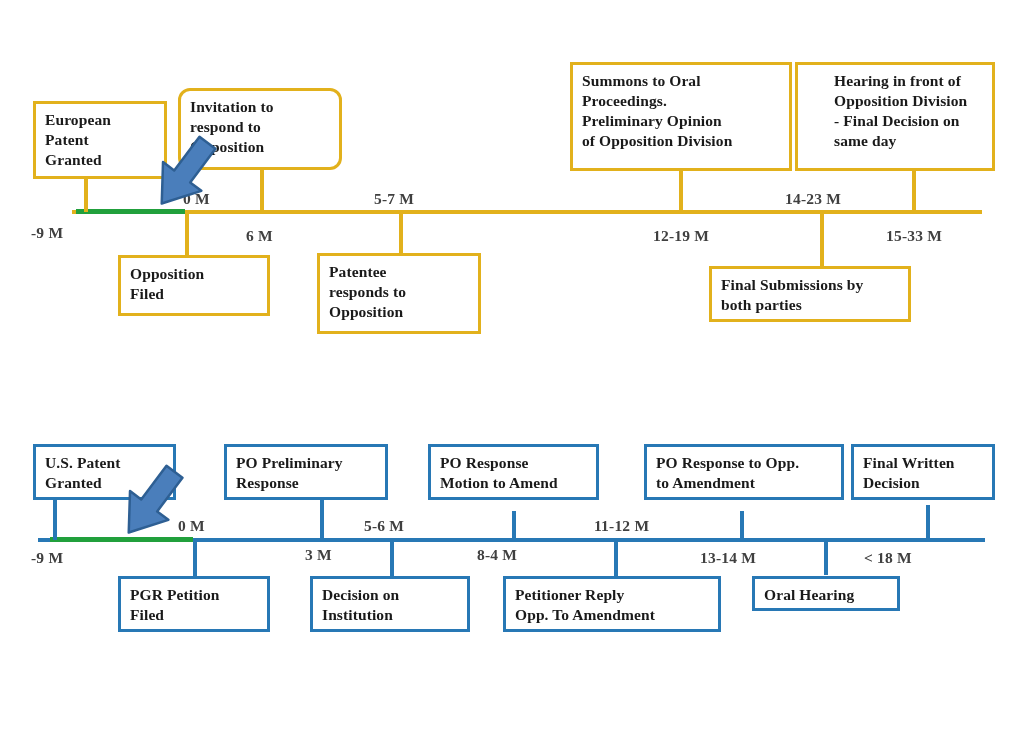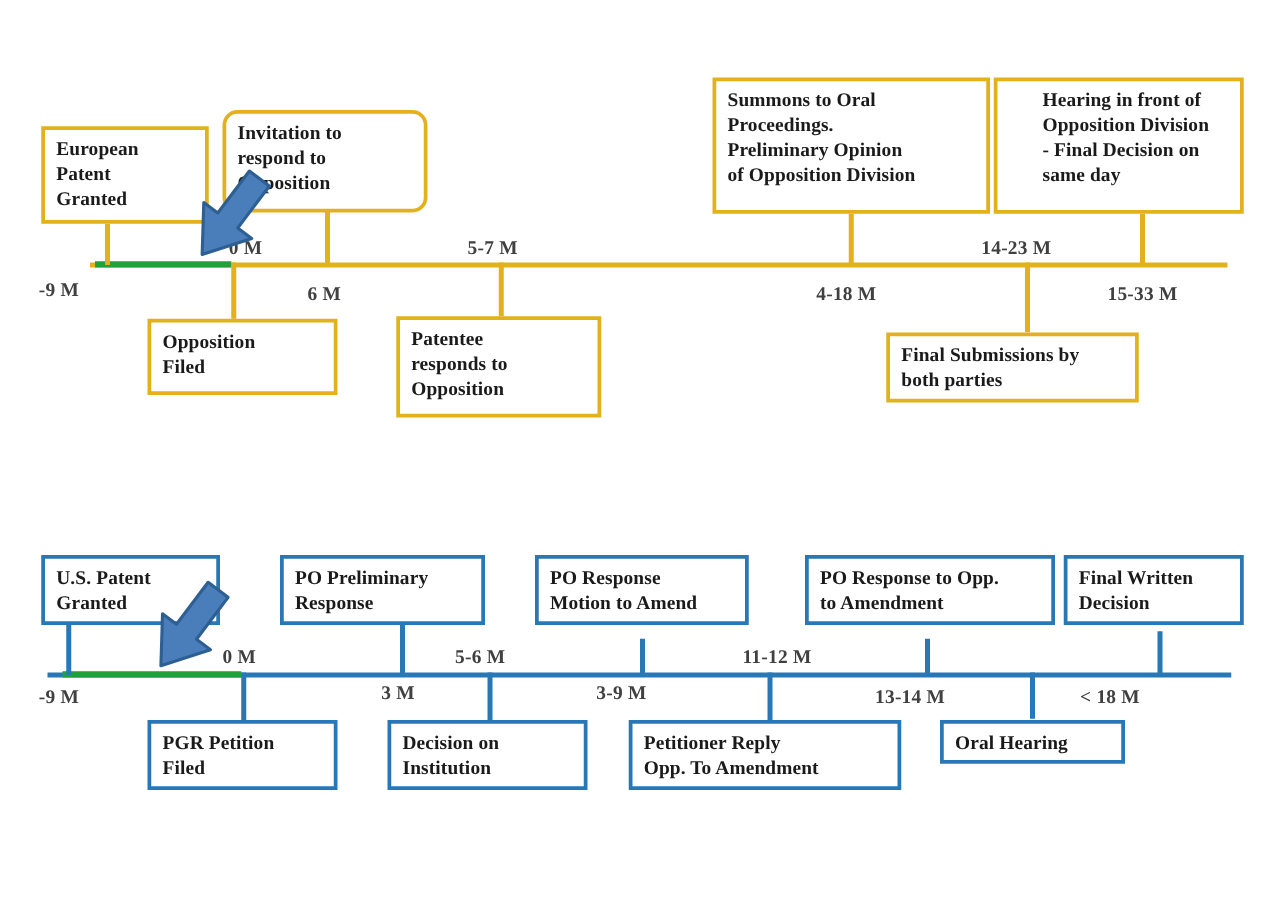--- a/index.html
+++ b/index.html
@@ -112,21 +112,21 @@
 
   <div class="tl-box box-eu" style="left:709px; top:266px; width:202px; height:56px;">Final Submissions by
 both parties</div>
 
   <div class="tl-label" style="left:183px; top:190px;">0 M</div>
   <div class="tl-label" style="left:374px; top:190px;">5-7 M</div>
   <div class="tl-label" style="left:785px; top:190px;">14-23 M</div>
 
   <div class="tl-label" style="left:31px; top:224px;">-9 M</div>
   <div class="tl-label" style="left:246px; top:227px;">6 M</div>
-  <div class="tl-label" style="left:653px; top:227px;">4-18 M</div>
+  <div class="tl-label" style="left:653px; top:227px;">12-19 M</div>
   <div class="tl-label" style="left:886px; top:227px;">15-33 M</div>
 
   <svg class="arrow-svg" style="left:145px; top:133px;" width="78" height="82" viewBox="0 0 78 82">
     <g transform="rotate(37 39 41)">
       <polygon points="29,2 49,2 49,44 63,44 39,78 15,44 29,44" fill="#4A7EBB" stroke="#2E5F93" stroke-width="2.5" stroke-linejoin="round"></polygon>
     </g>
   </svg>
 
   <div class="axis axis-us" style="left:38px; top:538px; width:947px;"></div>
 
@@ -168,21 +168,21 @@
 Institution</div>
 
   <div class="tl-box box-us" style="left:752px; top:576px; width:148px; height:35px;">Oral Hearing</div>
 
   <div class="tl-label" style="left:178px; top:517px;">0 M</div>
   <div class="tl-label" style="left:364px; top:517px;">5-6 M</div>
   <div class="tl-label" style="left:594px; top:517px;">11-12 M</div>
 
   <div class="tl-label" style="left:31px; top:549px;">-9 M</div>
   <div class="tl-label" style="left:305px; top:546px;">3 M</div>
-  <div class="tl-label" style="left:477px; top:546px;">3-9 M</div>
+  <div class="tl-label" style="left:477px; top:546px;">8-4 M</div>
   <div class="tl-label" style="left:700px; top:549px;">13-14 M</div>
   <div class="tl-label" style="left:864px; top:549px;">&lt; 18 M</div>
 
   <svg class="arrow-svg" style="left:112px; top:462px;" width="78" height="82" viewBox="0 0 78 82">
     <g transform="rotate(37 39 41)">
       <polygon points="29,2 49,2 49,44 63,44 39,78 15,44 29,44" fill="#4A7EBB" stroke="#2E5F93" stroke-width="2.5" stroke-linejoin="round"></polygon>
     </g>
   </svg>
 
 </div>

